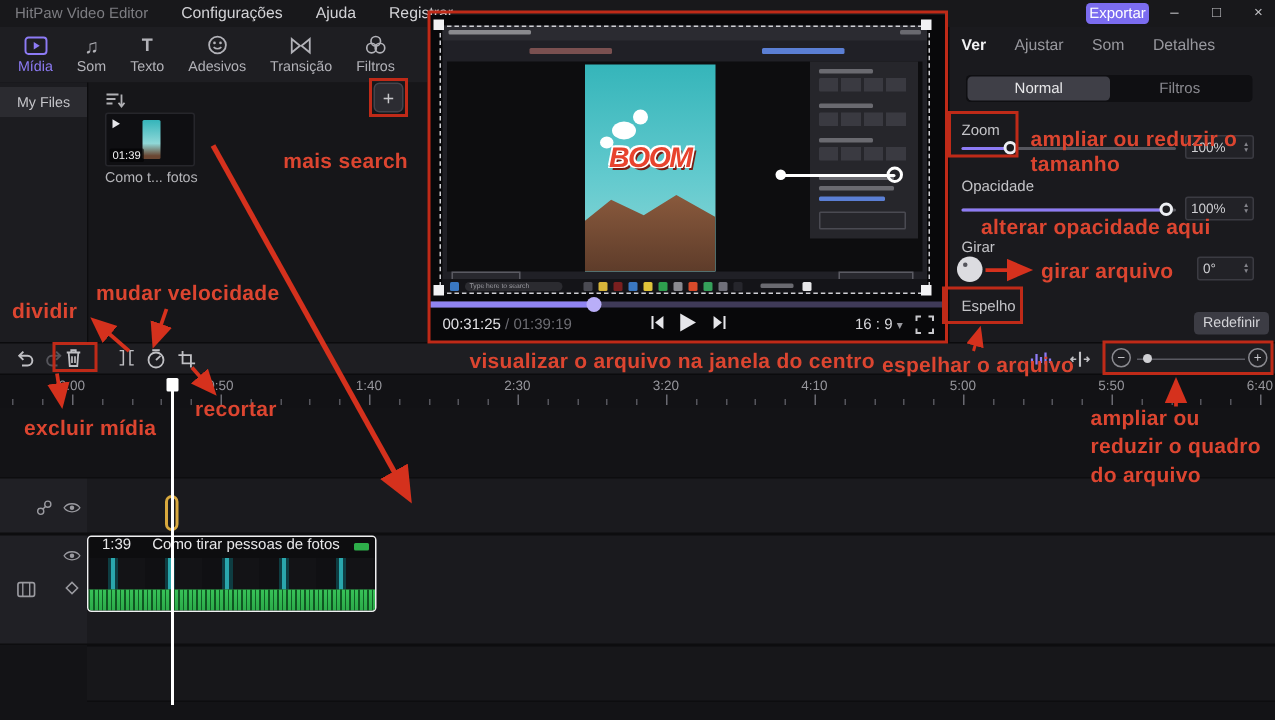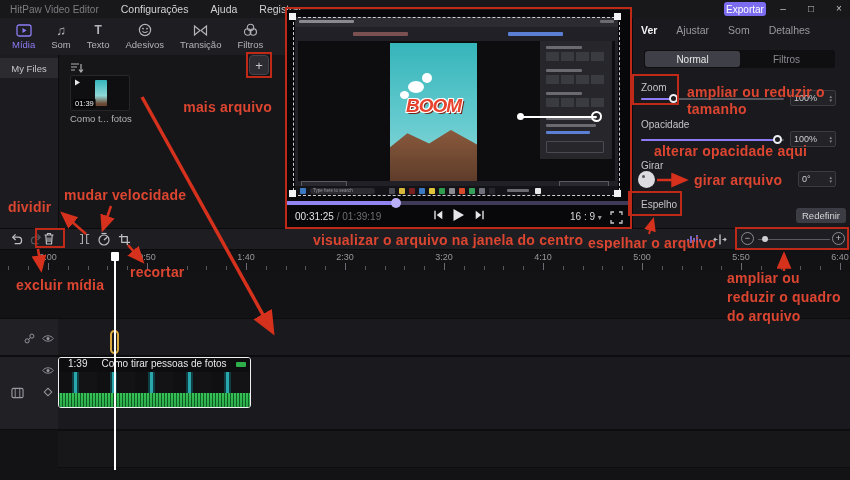--- a/index.html
+++ b/index.html
@@ -506,21 +506,21 @@
   <div class="abs playhead-head"></div>
   <div class="abs playhead-line"></div>
 
   <div class="red-box" style="left:285px;top:7px;width:347px;height:222px;border-width:2.5px;"></div>
   <div class="red-box" style="left:246px;top:52px;width:26px;height:26px;"></div>
   <div class="red-box" style="left:35px;top:228px;width:30px;height:20px;"></div>
   <div class="red-box" style="left:632px;top:74px;width:47px;height:31px;"></div>
   <div class="red-box" style="left:628px;top:191px;width:54px;height:25px;"></div>
   <div class="red-box" style="left:735px;top:227px;width:114px;height:23px;"></div>
 
-  <div class="ann" style="left:150px;top:99px;width:122px;text-align:right;">mais arquivo</div>
+  <div class="ann" style="left:150px;top:99px;width:122px;text-align:right;">mais search</div>
   <div class="ann" style="left:8px;top:199px;">dividir</div>
   <div class="ann" style="left:64px;top:187px;">mudar velocidade</div>
   <div class="ann" style="left:16px;top:277px;">excluir mídia</div>
   <div class="ann" style="left:130px;top:264px;">recortar</div>
   <div class="ann" style="left:313px;top:232px;">visualizar o arquivo na janela do centro</div>
   <div class="ann" style="left:687px;top:84px;">ampliar ou reduzir o</div>
   <div class="ann" style="left:588px;top:235px;">espelhar o arquivo</div>
   <div class="ann" style="left:687px;top:101px;">tamanho</div>
   <div class="ann" style="left:654px;top:143px;">alterar opacidade aqui</div>
   <div class="ann" style="left:694px;top:172px;">girar arquivo</div>

